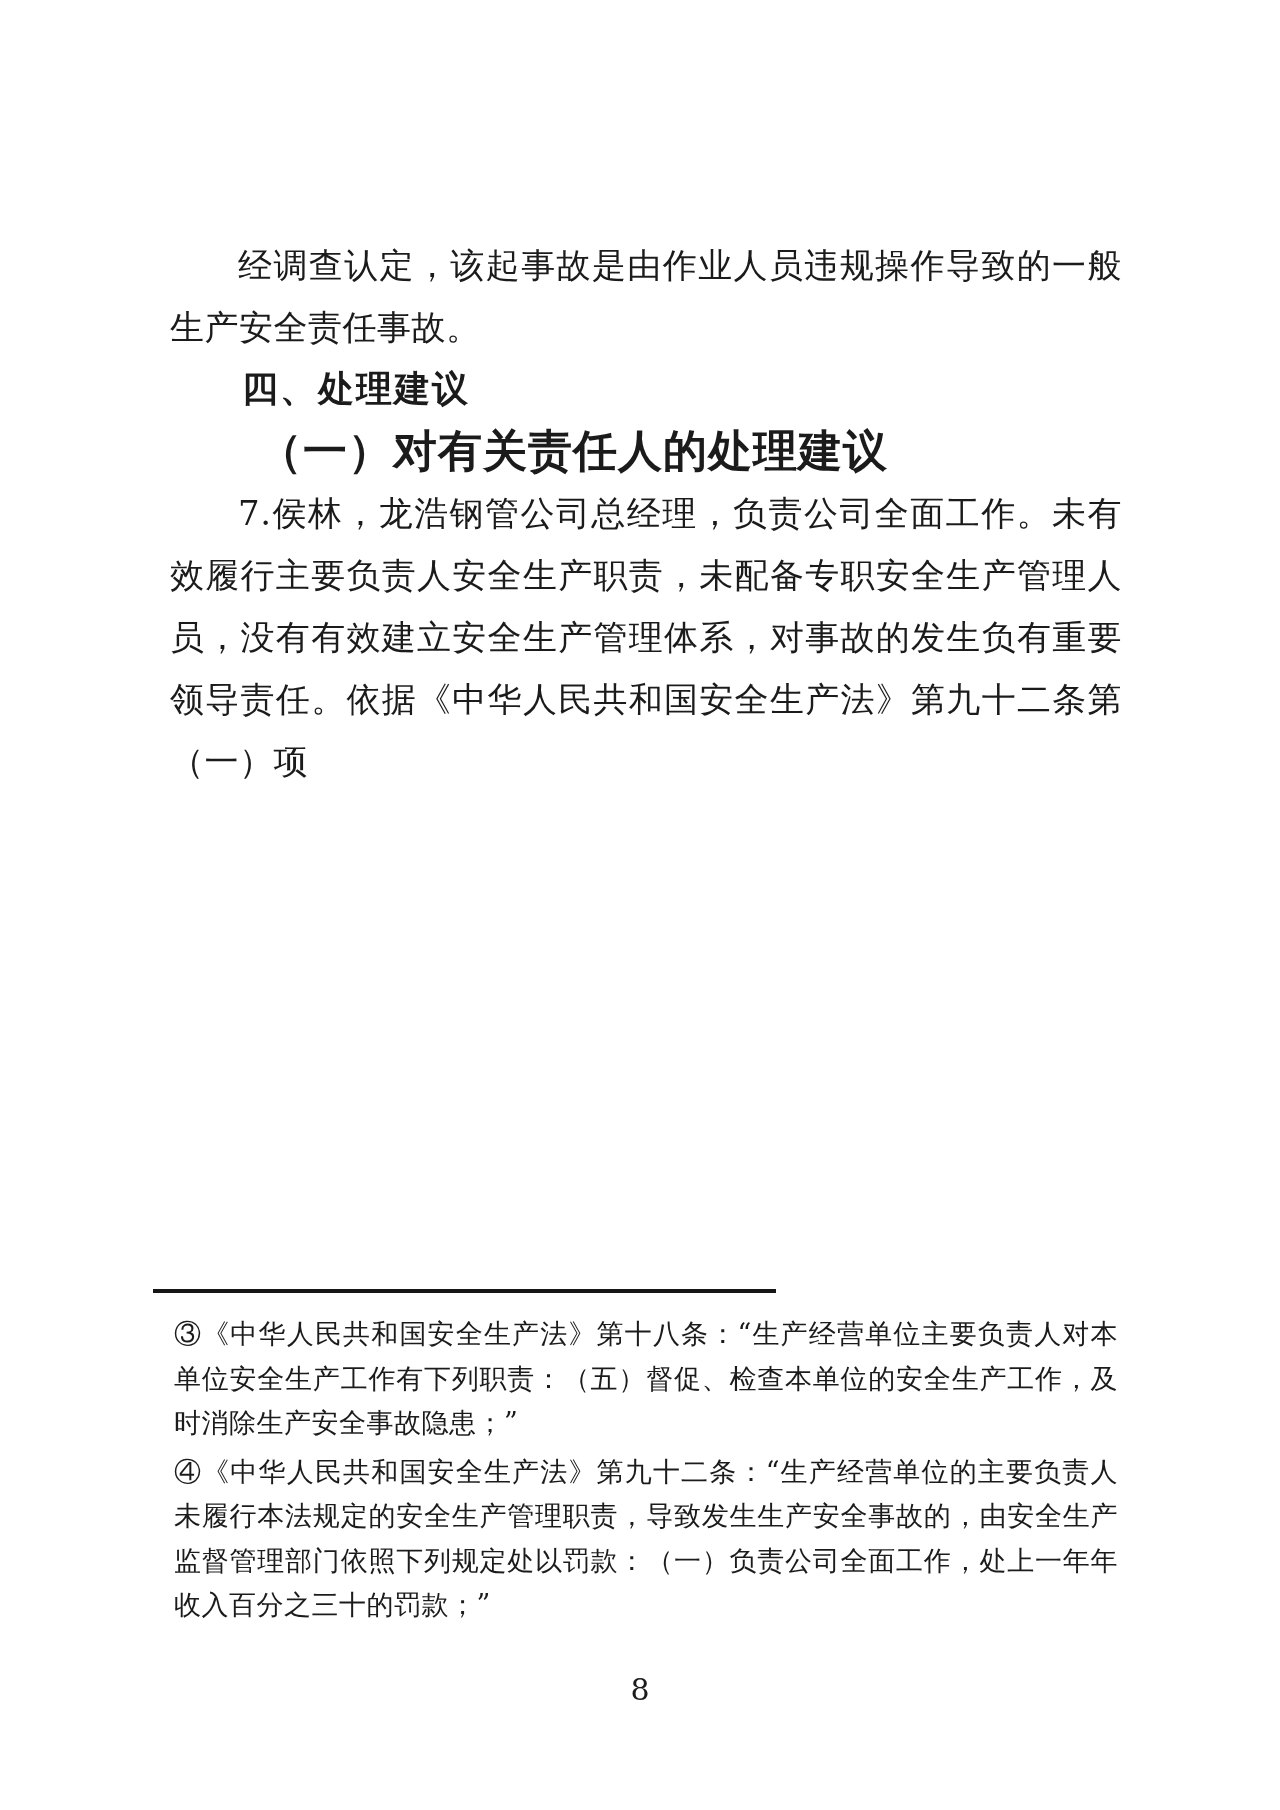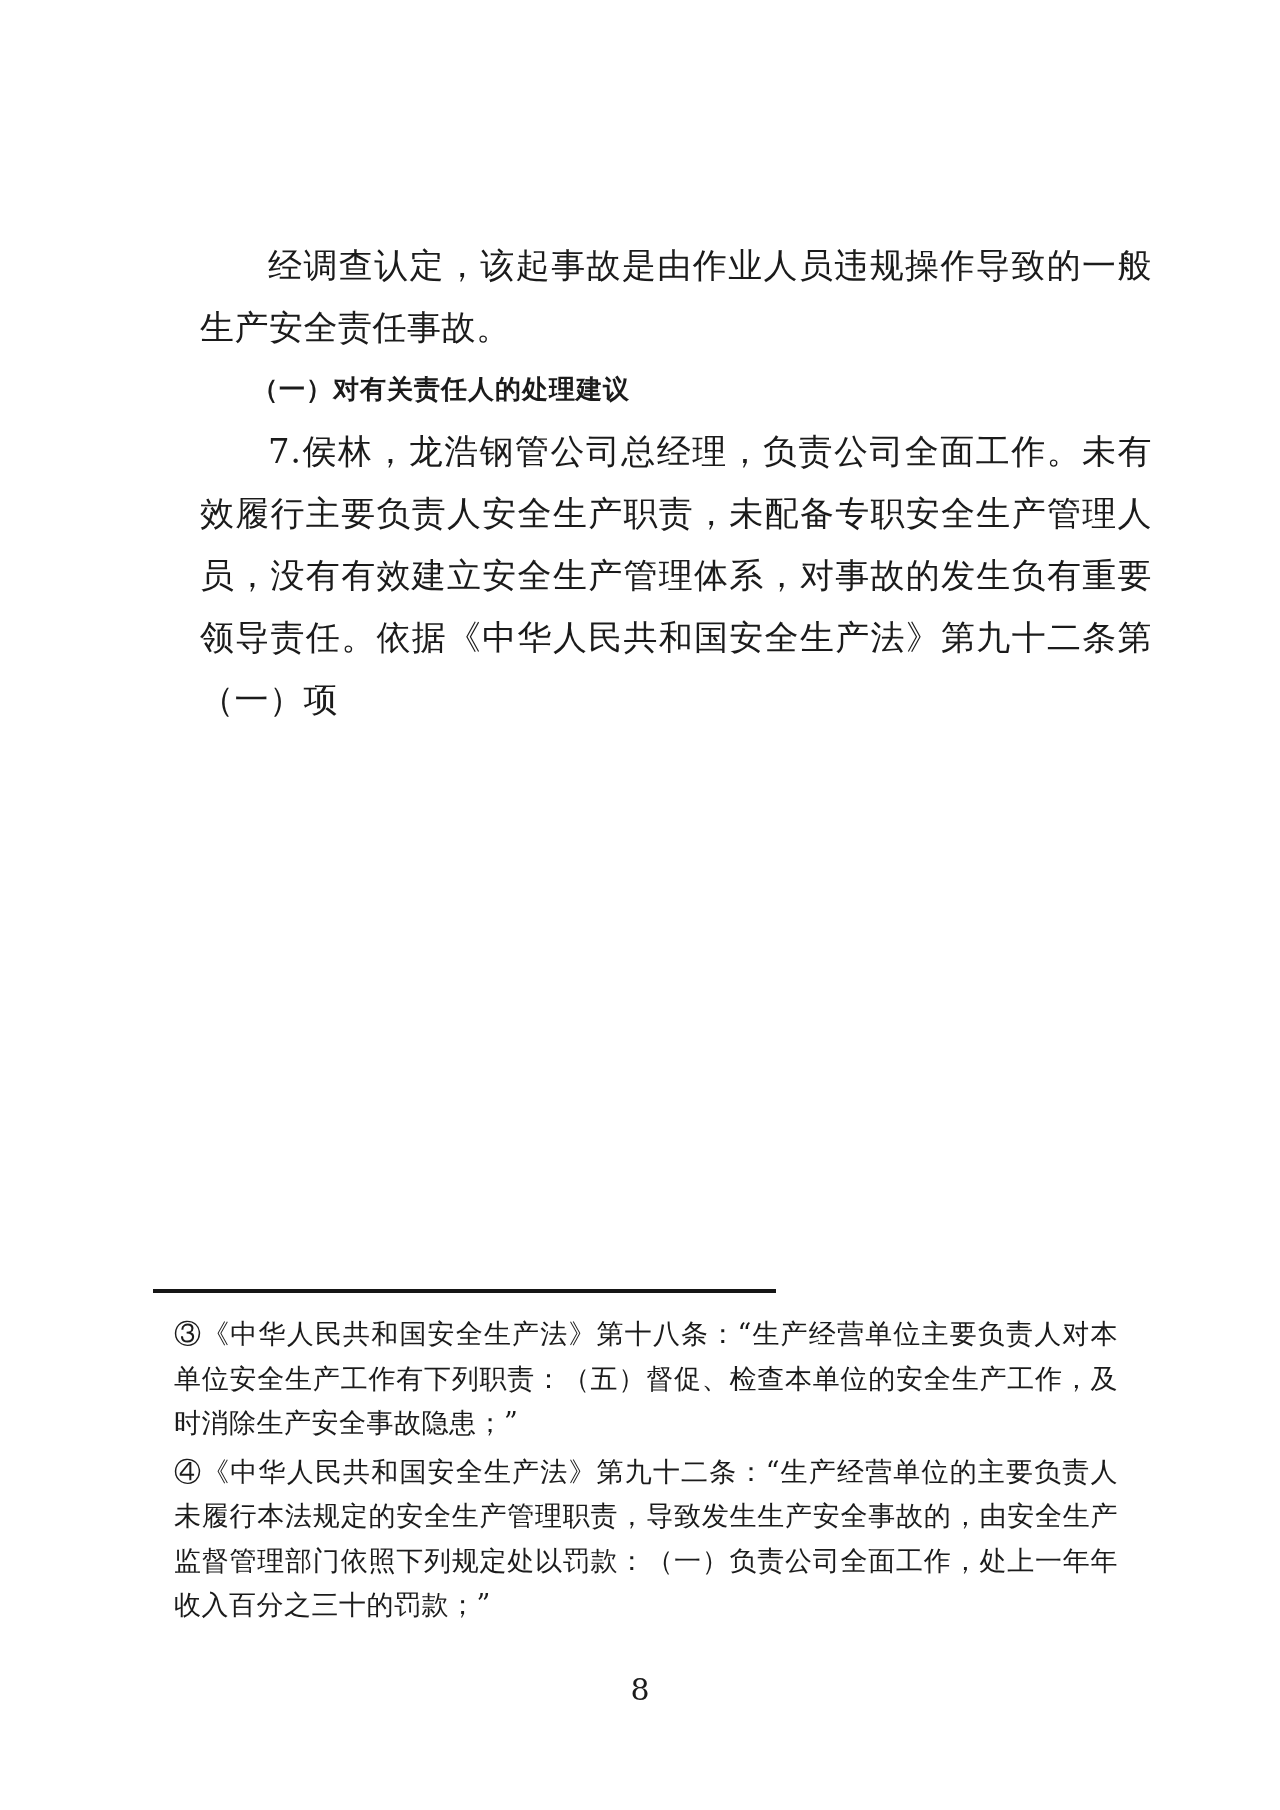--- a/index.html
+++ b/index.html
@@ -18,40 +18,39 @@
   }
   .content {
     position: absolute;
     left: 170px;
     top: 234px;
     width: 952px;
     font-size: 34px;
     line-height: 62px;
     text-align: justify;
     letter-spacing: 0.5px;
-    margin-left: 30px;
   }
   .content p {
     margin: 0;
     padding: 0;
     text-indent: 2em;
   }
   .section-heading {
     font-family: "DejaVu Sans", sans-serif;
     font-weight: 700;
     font-size: 36px;
     text-indent: 2em;
     margin: 0;
     line-height: 62px;
     letter-spacing: 2px;
   }
   .subsection-heading {
     font-family: "DejaVu Serif", serif;
     font-weight: 700;
-    font-size: 26px;
+    font-size: 44px;
     text-indent: 2em;
     margin: 0;
     line-height: 62px;
     letter-spacing: 1px;
   }
   .sup {
     vertical-align: super;
     font-size: 21px;
     line-height: 0;
   }
@@ -89,20 +88,21 @@
   }
 </style>
 </head>
 <body>
 
 <div class="page">
 
   <div class="content">
     <p>经调查认定，该起事故是由作业人员违规操作导致的一般生产安全责任事故。</p>
 
+    <p class="section-heading">四、处理建议</p>
 
     <p class="subsection-heading">（一）对有关责任人的处理建议</p>
 
 
 
     <p>7.侯林，龙浩钢管公司总经理，负责公司全面工作。未有效履行主要负责人安全生产职责，未配备专职安全生产管理人员，没有有效建立安全生产管理体系，对事故的发生负有重要领导责任。依据《中华人民共和国安全生产法》第九十二条第（一）项</p>
   </div>
 
   <div class="footnote-separator"></div>
 

